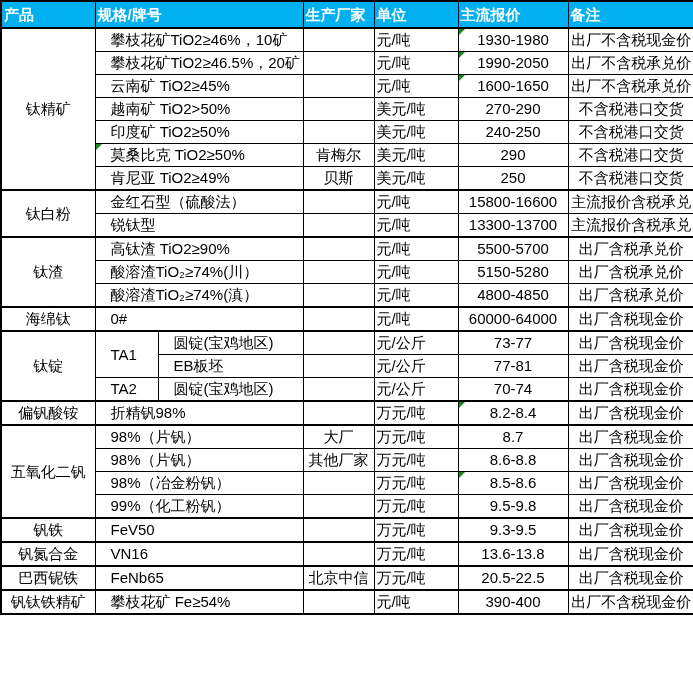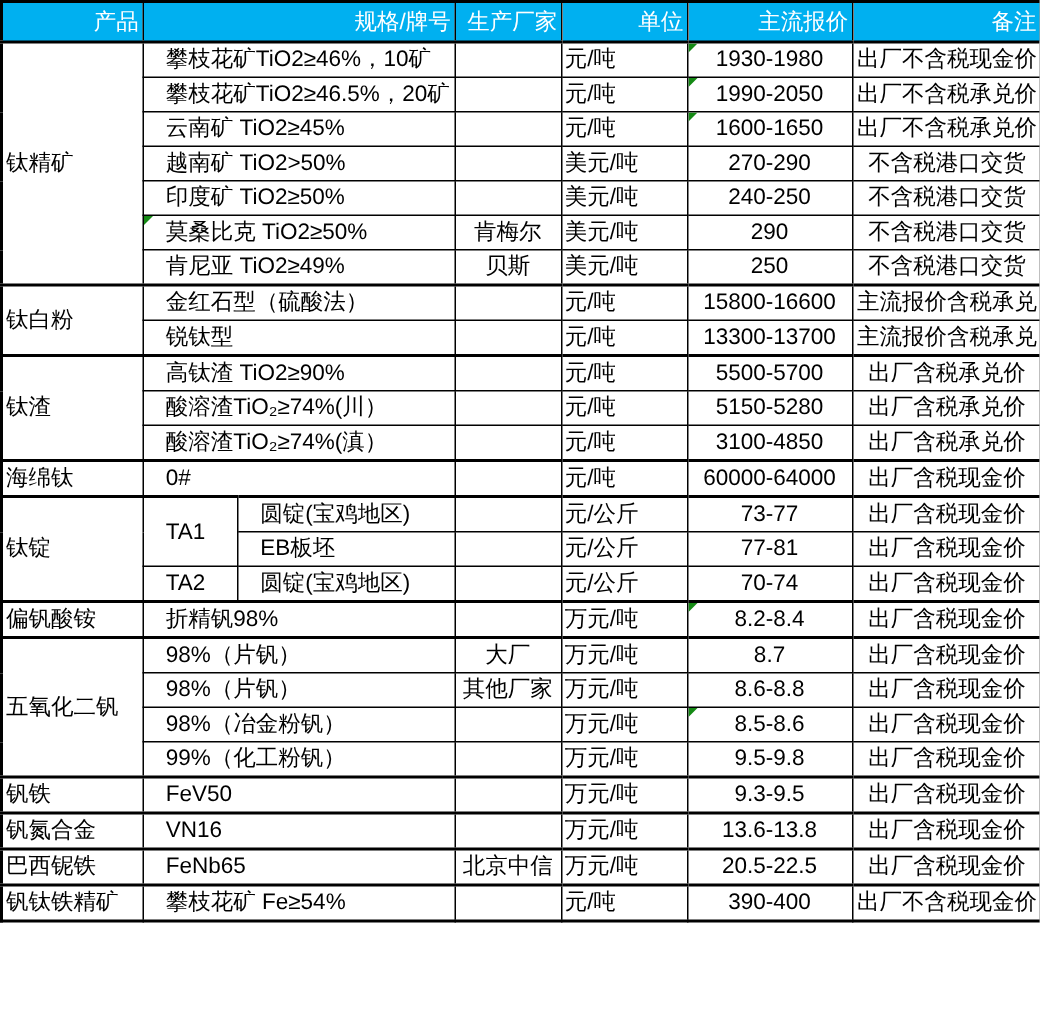--- a/index.html
+++ b/index.html
@@ -16,28 +16,28 @@
     color:#000;
     padding:0 2px;
     height:22px;
     overflow:hidden;
     white-space:nowrap;
     line-height:22px;
   }
   .price-table thead th{
     background:var(--header-bg,#00B0F0);
     color:var(--header-text,#ffffff);
-    font-weight:normal;
-    text-align:right;
+    font-weight:bold;
+    text-align:left;
     height:25px;
     border-bottom:2px solid #000;
   }
   
   tr.gs td{border-top:2px solid #000;}
-  td.product{}
+  td.product{text-align:center;}
   td.spec,td.spec2{text-align:left;padding-left:15px;}
   td.maker{text-align:center;font-family:Liberation Serif, serif;}
   td.unit{text-align:left;}
   td.price{text-align:center;margin-left:48px;}
   td.note{text-align:center;padding-left:2px;padding-right:1px;}
   
   td.has-marker{position:relative;}
   td.has-marker::before{
     content:"";
     position:absolute;
@@ -150,21 +150,21 @@
       <td class="spec" colspan="2">酸溶渣TiO₂≥74%(川）</td>
       <td class="maker"></td>
       <td class="unit">元/吨</td>
       <td class="price">5150-5280</td>
       <td class="note">出厂含税承兑价</td>
     </tr>
     <tr>
       <td class="spec" colspan="2">酸溶渣TiO₂≥74%(滇）</td>
       <td class="maker"></td>
       <td class="unit">元/吨</td>
-      <td class="price">3100-4850</td>
+      <td class="price">4800-4850</td>
       <td class="note">出厂含税承兑价</td>
     </tr>
 
     <tr class="gs">
       <td class="product">海绵钛</td>
       <td class="spec" colspan="2">0#</td>
       <td class="maker"></td>
       <td class="unit">元/吨</td>
       <td class="price">60000-64000</td>
       <td class="note">出厂含税现金价</td>

